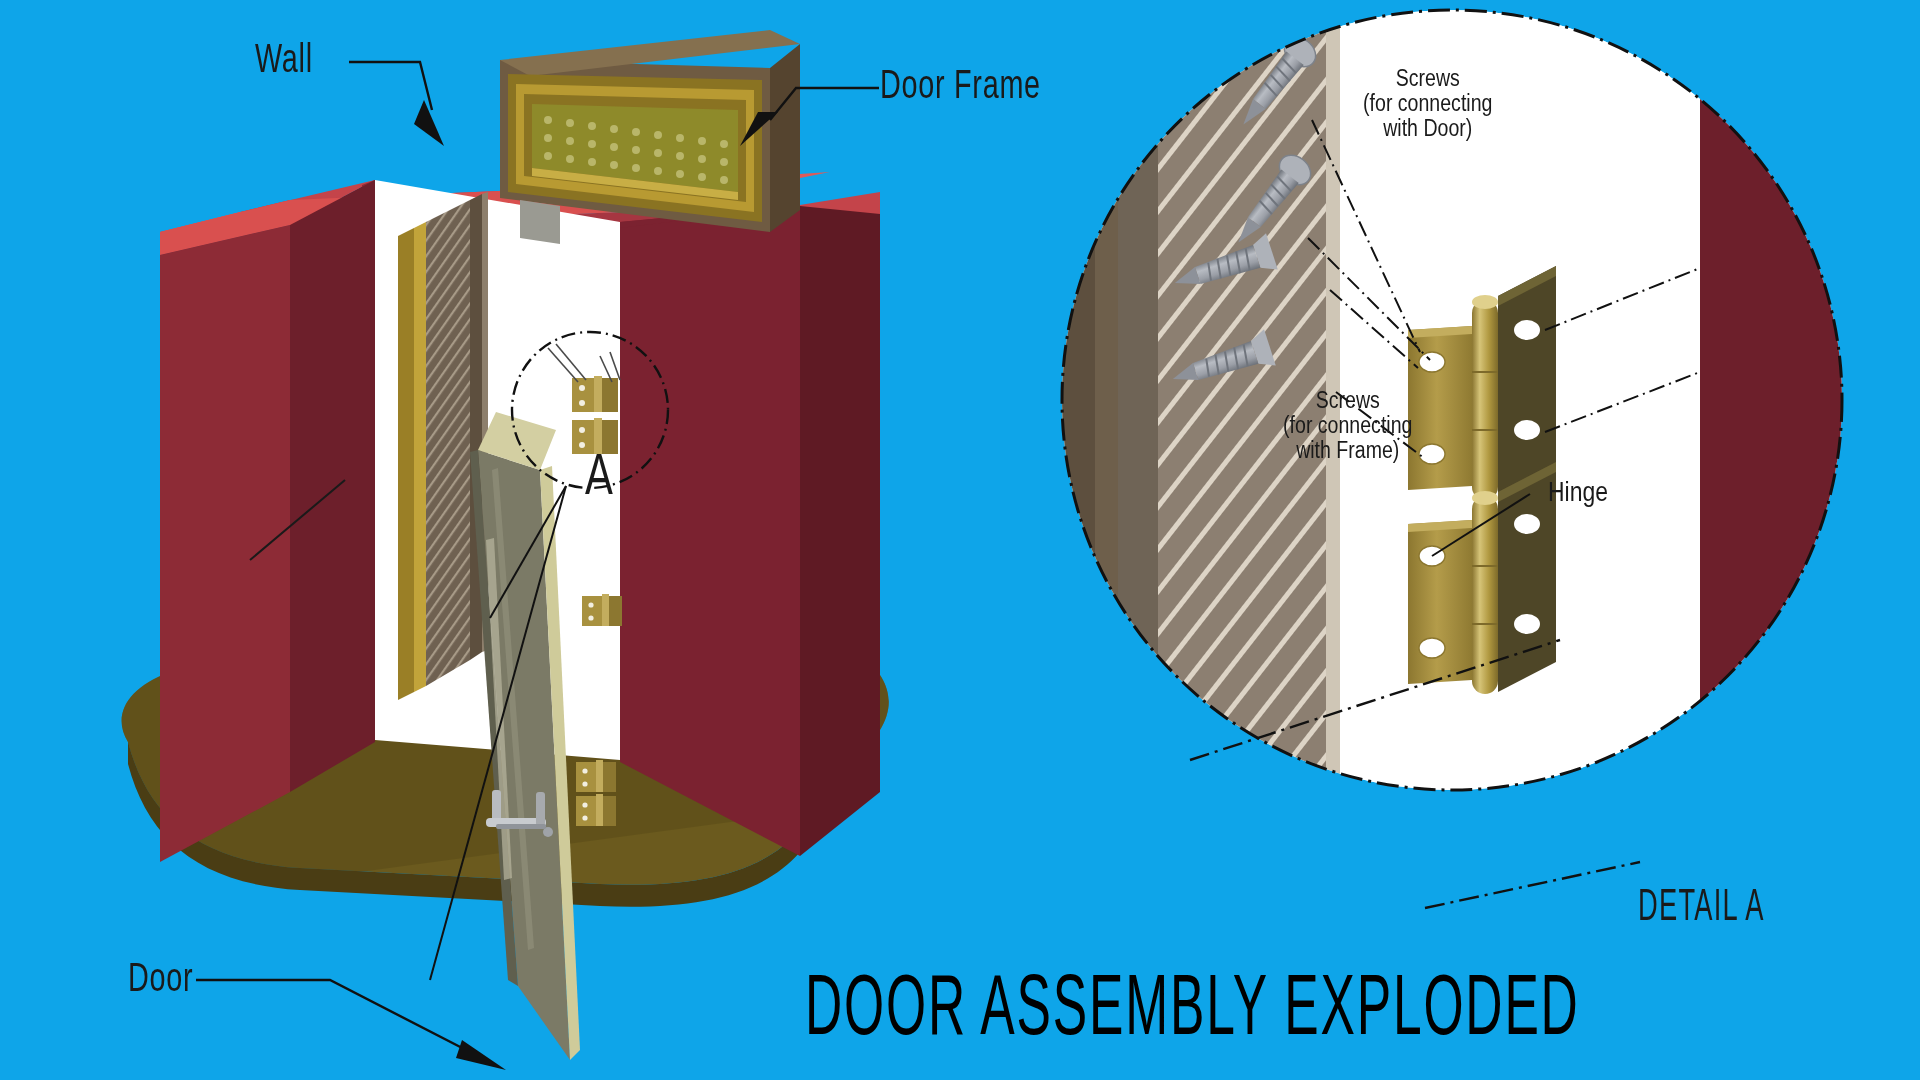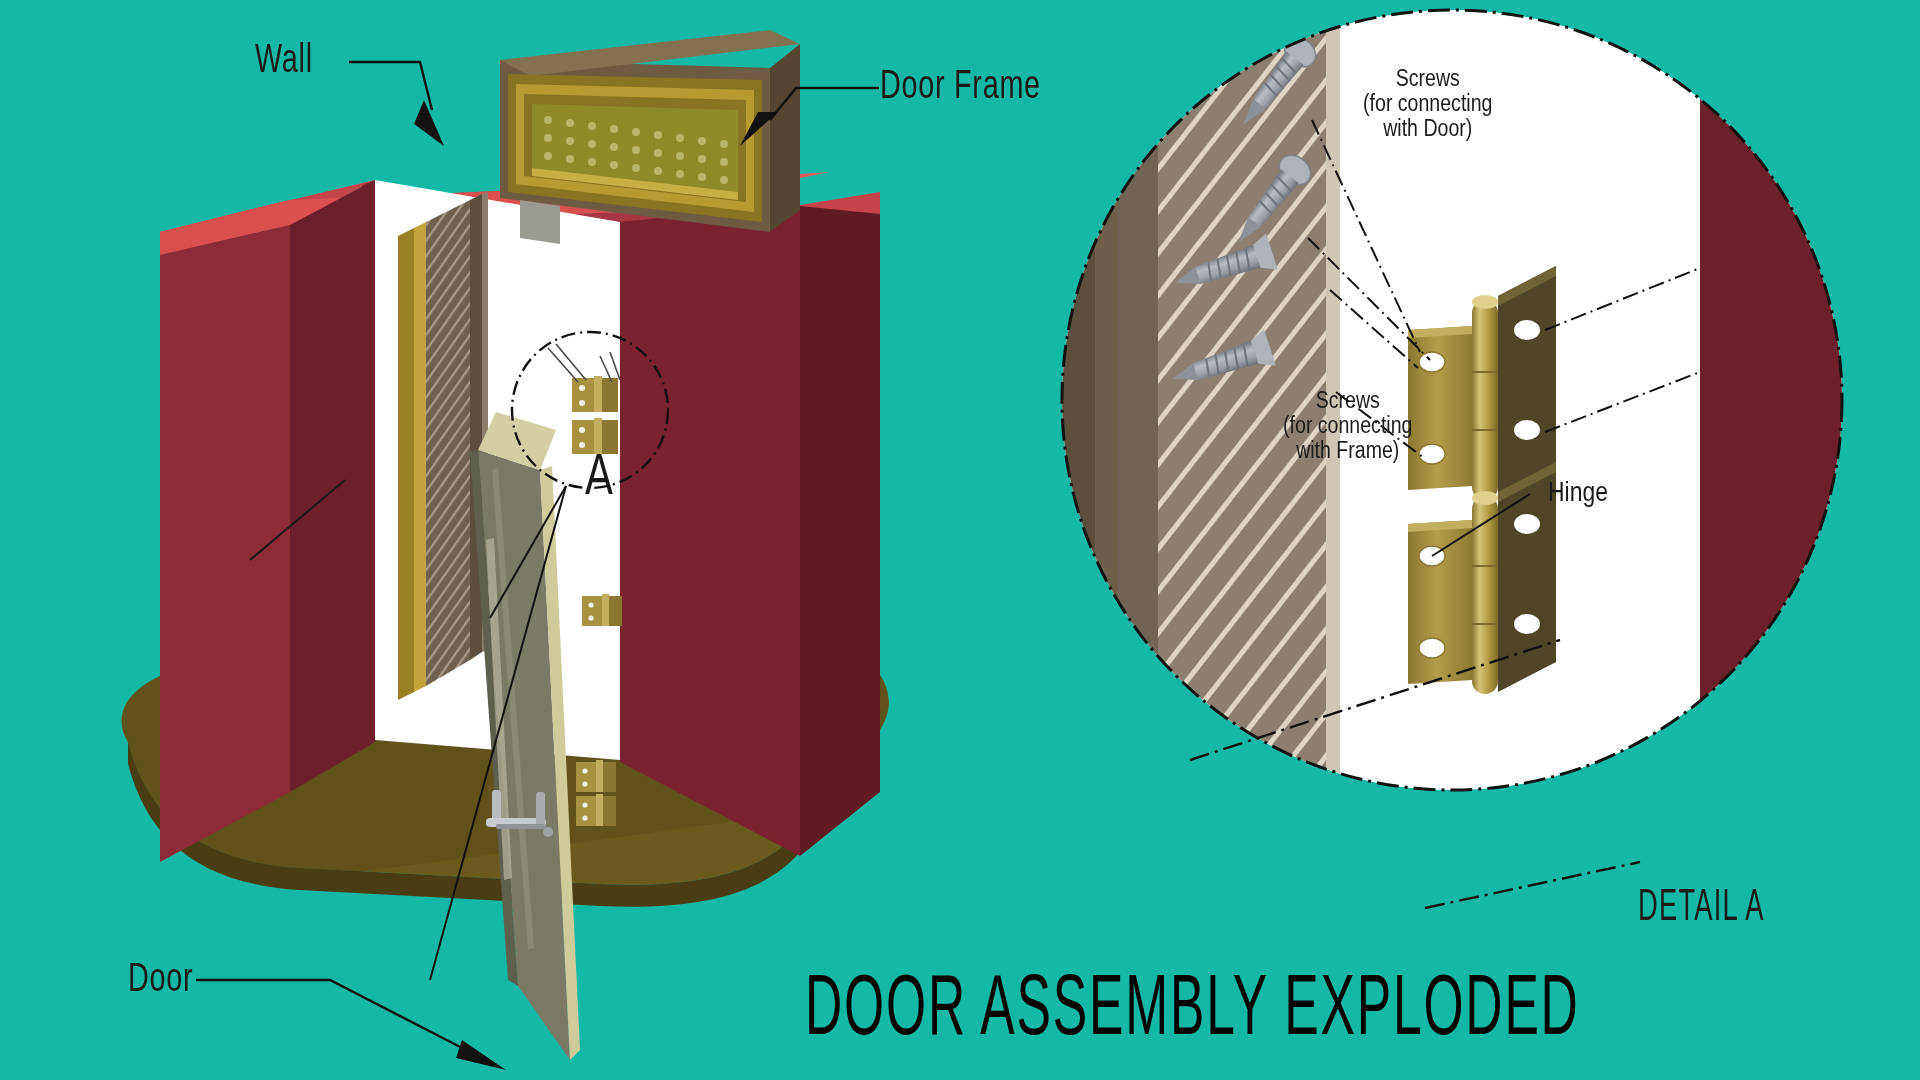--- a/index.html
+++ b/index.html
@@ -1,19 +1,19 @@
 <!DOCTYPE html>
 <html><head>
 <meta charset="utf-8">
 <title>Door Assembly Exploded</title>
 <style>
   html,body{margin:0;padding:0;background:#ffffff;}
   body{width:1920px;height:1080px;overflow:hidden;
        font-family:"Liberation Sans","DejaVu Sans",sans-serif;}
-  #stage{position:relative;width:1920px;height:1080px;background:#14b8a6;}
+  #stage{position:relative;width:1920px;height:1080px;background:#0ea5e9;}
   #stage svg{position:absolute;left:0;top:0;}
 
   .lbl{position:absolute;white-space:nowrap;color:#1a1a1a;
        font-family:"Liberation Sans","DejaVu Sans",sans-serif;
        transform-origin:left top;}
   .lbl-part{font-size:40px;letter-spacing:1px;transform:scaleX(.72);}
   .lbl-small{font-size:23px;line-height:25px;text-align:center;transform:scaleX(.85);}
   .lbl-detail{font-size:44px;letter-spacing:2px;transform:scaleX(.62);font-weight:400;}
   .lbl-a{font-size:58px;transform:scaleX(.72);}
   .title{position:absolute;font-size:86px;letter-spacing:3px;color:#000;

